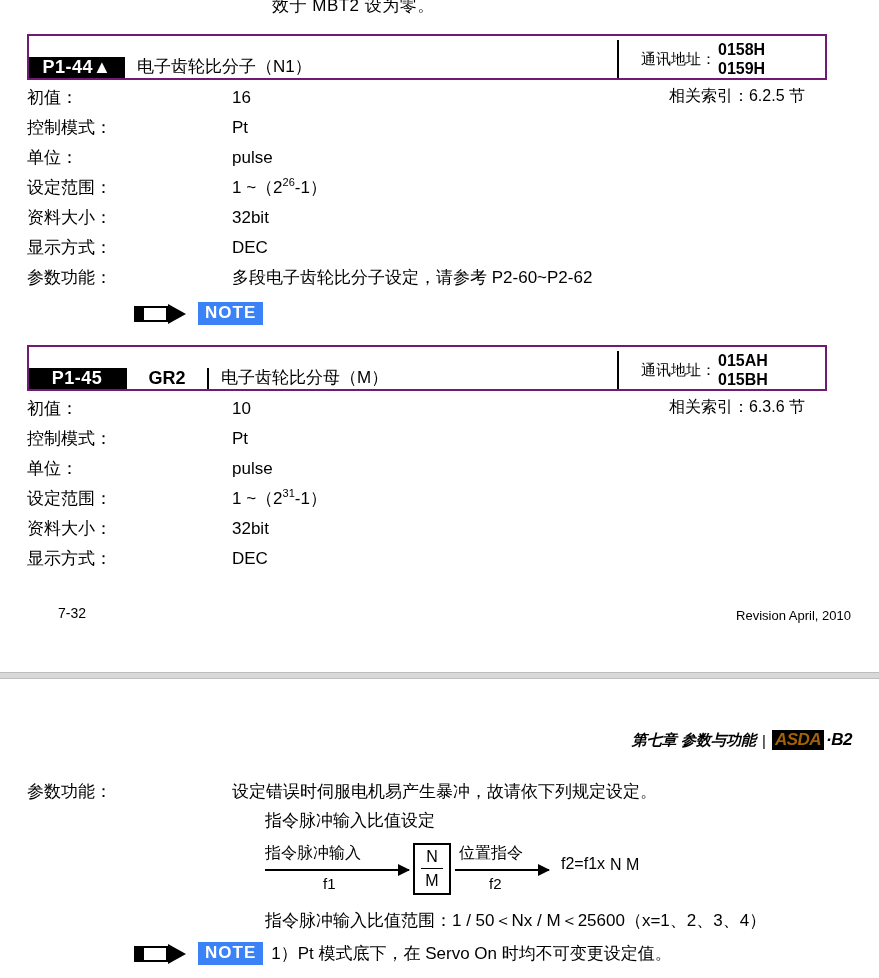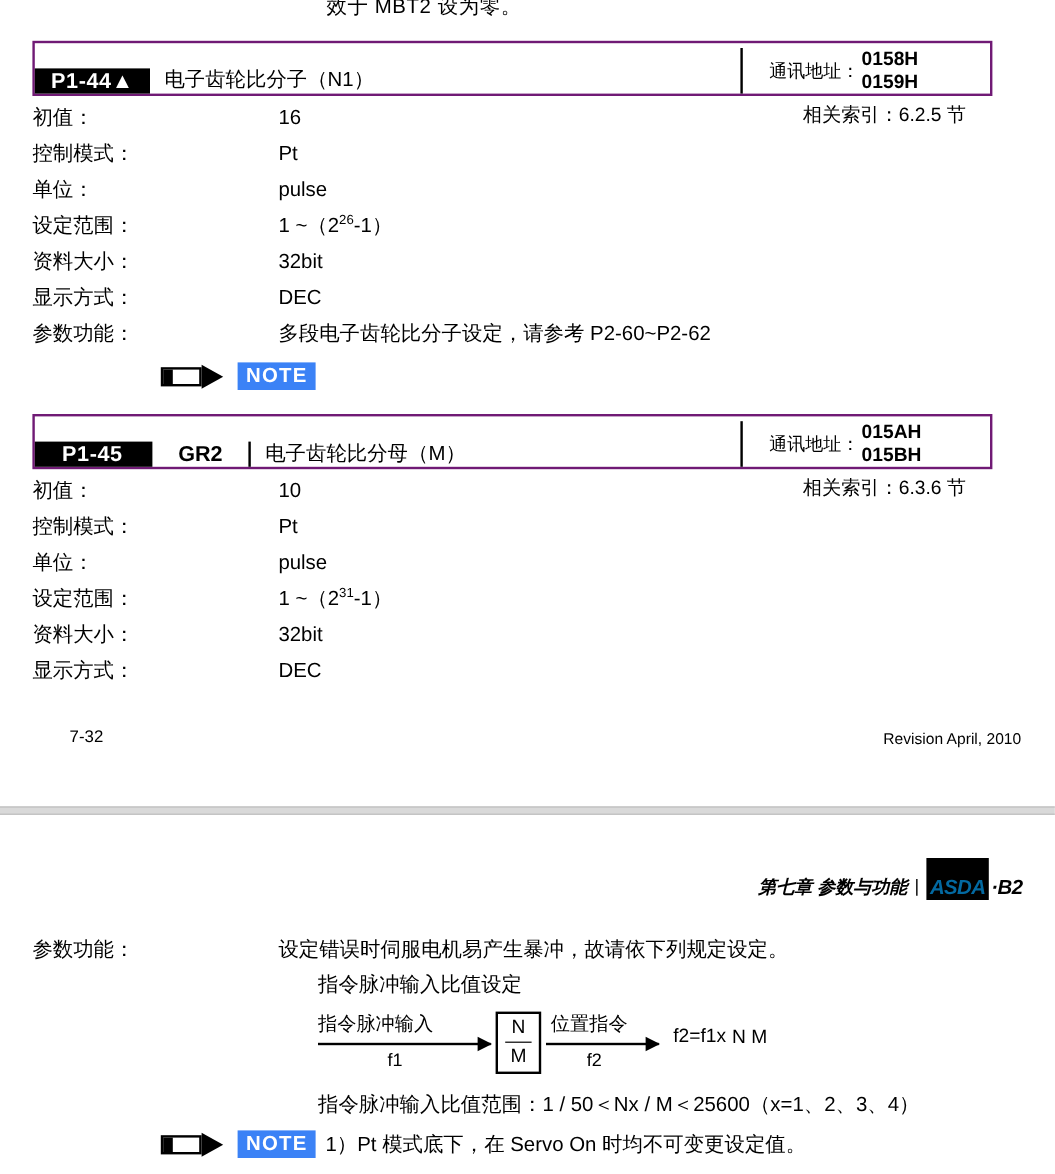--- a/index.html
+++ b/index.html
@@ -204,42 +204,42 @@
     border-top: 1px solid #bdbdbd;
     border-bottom: 1px solid #bdbdbd;
   }
 
   
   .chapter-header {
     position: absolute;
     right: 27px;
     top: 730px;
     display: flex;
-    align-items: flex-start;
+    align-items: center;
     font-size: 15px;
   }
   .chapter-header .ch-text {
     font-style: italic;
     font-weight: bold;
     white-space: nowrap;
   }
   .chapter-header .ch-sep {
     margin: 0 6px;
   }
   .logo {
     font-style: italic;
     font-weight: bold;
     font-size: 17px;
     letter-spacing: -0.5px;
     white-space: nowrap;
   }
   .logo .asda {
     background: #000;
-    color: #0369a1;
-    padding: 15px 3px 1px 3px;
+    color: #a16207;
+    padding: 0 3px 1px 3px;
   }
   .logo .b2 { margin-left: 2px; }
 
   
   .lower {
     position: absolute;
     left: 27px;
     top: 780px;
     width: 830px;
   }

